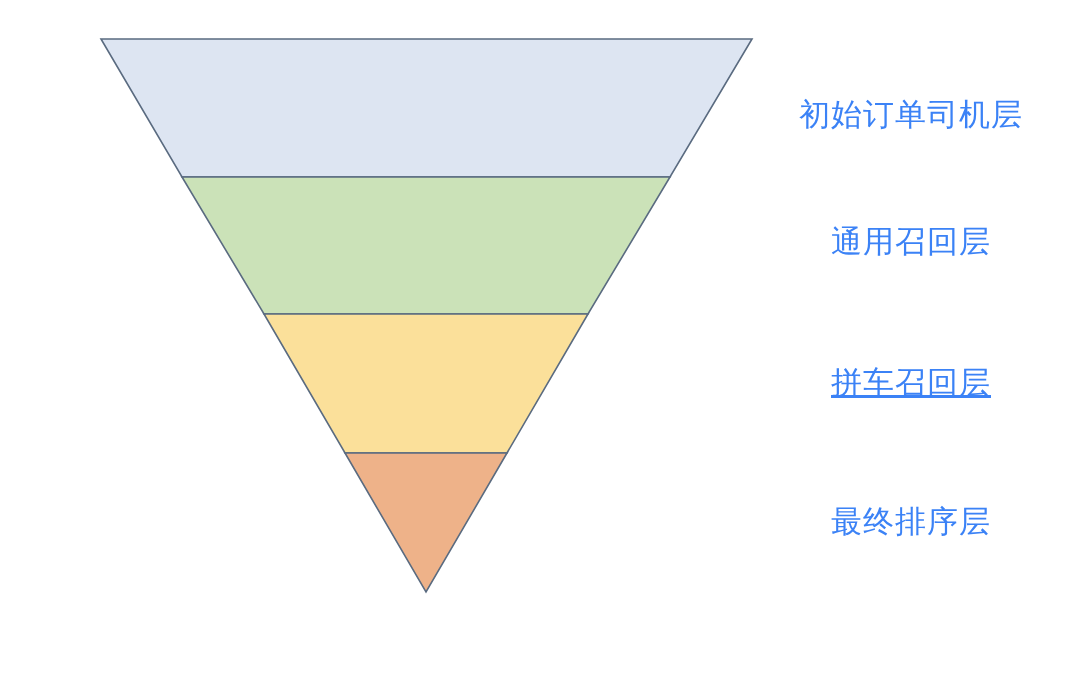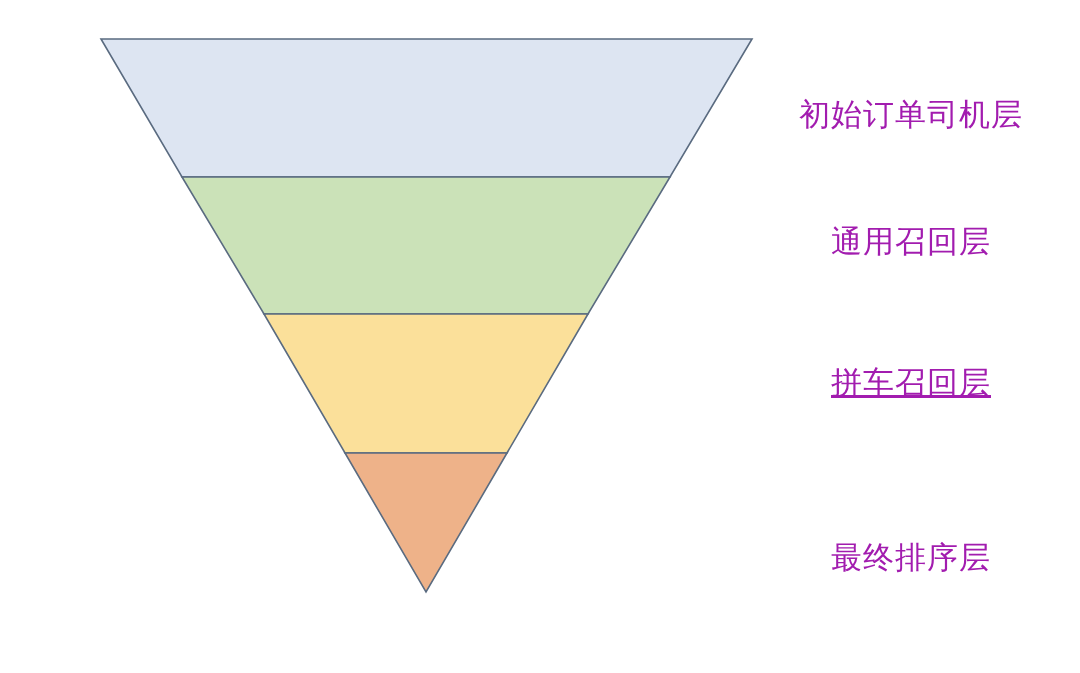--- a/index.html
+++ b/index.html
@@ -33,32 +33,32 @@
     left: 742px;
     top: 0;
     width: 338px;
     height: 673px;
   }
   .funnel-label {
     position: absolute;
     left: 0;
     width: 338px;
     text-align: center;
-    color: #a21caf;
+    color: #3b82f6;
     font-size: 31px;
     line-height: 36px;
     letter-spacing: 1px;
     font-weight: 500;
     white-space: nowrap;
     font-family: "Liberation Sans", "DejaVu Sans", sans-serif;
   }
   .label-0 { top: 97px; }
   .label-1 { top: 235px; }
   .label-2 { top: 365px; text-decoration: underline; }
-  .label-3 { top: 504px; margin-top: 36px; }
+  .label-3 { top: 504px; }
 </style>
 </head>
 <body>
 
 <div class="canvas">
 
   <svg class="funnel-svg" viewBox="0 0 1080 673" xmlns="http://www.w3.org/2000/svg">
     <g>
       <polygon points="101,39 752,39 670,177 182,177" fill="#dde5f2" stroke="#5a6b80" stroke-width="1.6" stroke-linejoin="miter"></polygon>
       <polygon points="182,177 670,177 588,314 264,314" fill="#cbe2b8" stroke="#5a6b80" stroke-width="1.6" stroke-linejoin="miter"></polygon>

